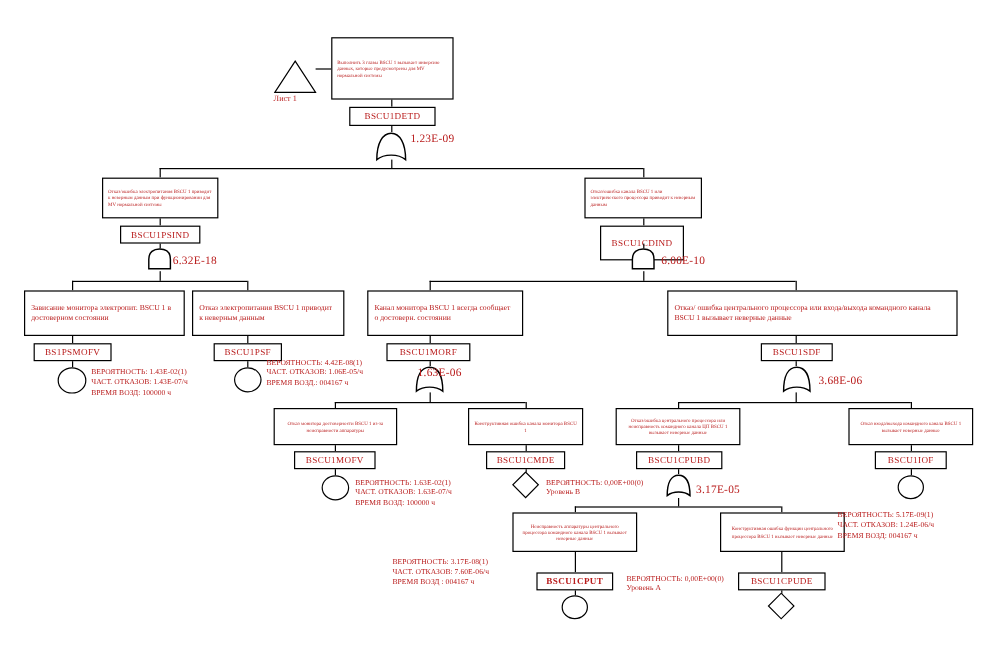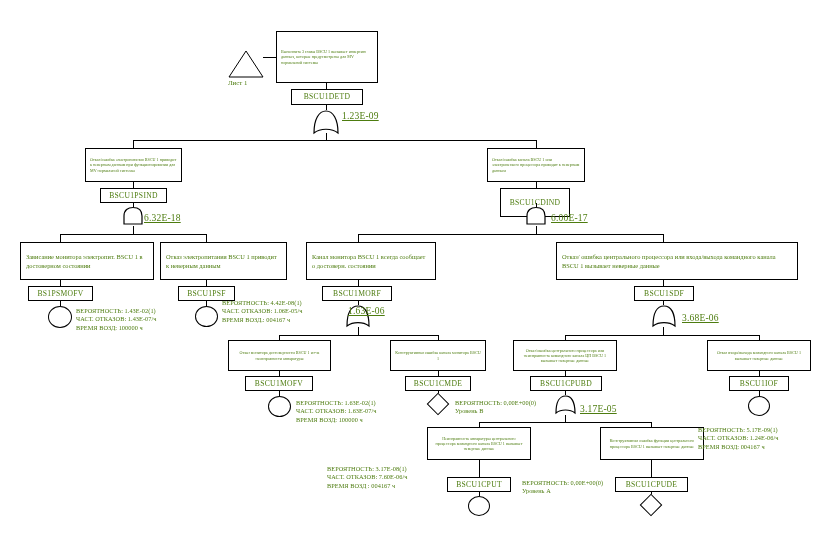--- a/index.html
+++ b/index.html
@@ -6,21 +6,21 @@
     margin: 0;
     padding: 0;
     background: #ffffff;
   }
   #canvas {
     position: relative;
     width: 823px;
     height: 538px;
     background: #ffffff;
     font-family: "Liberation Serif", "DejaVu Serif", serif;
-    color: #4d7c0f;
+    color: #b91c1c;
     overflow: hidden;
   }
   
   .box {
     position: absolute;
     box-sizing: border-box;
     border: 1px solid #000000;
     background: #ffffff;
     display: flex;
     align-items: center;
@@ -80,21 +80,21 @@
     transform: rotate(45deg);
   }
   
   .tri { position: absolute; }
   
   .txt {
     position: absolute;
     white-space: pre;
     line-height: 1.32;
   }
-  .gateval { font-size: 9.5px; letter-spacing: 0.2px; text-decoration: underline; }
+  .gateval { font-size: 9.5px; letter-spacing: 0.2px; }
   .probtext { font-size: 6.3px; letter-spacing: 0.05px; }
   .sheet { font-size: 6.8px; }
 </style>
 </head>
 <body>
 
 <div id="canvas">
 
   <div class="tri" style="left:228px; top:50px;">
     <svg width="36" height="28" viewBox="0 0 36 28">
@@ -158,21 +158,21 @@
 
   <div class="box desc" style="left:487px; top:148px; width:98px; height:34px;">Отказ/ошибка канала BSCU 1 или электрического процессора приводит к неверным данным</div>
   <div class="vline" style="left:536px; top:182px; height:6px;"></div>
   <div class="box idbox" style="left:500px; top:188px; width:70px; height:29px;">BSCU1CDIND</div>
   <div class="vline" style="left:536px; top:203px; height:4px;"></div>
   <div class="gate" style="left:525px; top:206px;">
     <svg width="22" height="20" viewBox="0 0 22 20">
       <path d="M2 18 L2 10 C2 4 6 1.5 11 1.5 C16 1.5 20 4 20 10 L20 18 Z" fill="#ffffff" stroke="#000000" stroke-width="1.2"></path>
     </svg>
   </div>
-  <div class="txt gateval" style="left:551px; top:212px;">6.00E-17</div>
+  <div class="txt gateval" style="left:551px; top:212px;">6.00E-10</div>
 
   <div class="vline" style="left:536px; top:226px; height:8px;"></div>
   <div class="hline" style="left:358px; top:234px; width:305px;"></div>
   <div class="vline" style="left:358px; top:234px; height:8px;"></div>
   <div class="vline" style="left:663px; top:234px; height:8px;"></div>
 
   <div class="box desc-lg" style="left:306px; top:242px; width:130px; height:38px;">Канал монитора BSCU 1 всегда сообщает о достоверн. состоянии</div>
   <div class="vline" style="left:358px; top:280px; height:6px;"></div>
   <div class="box idbox" style="left:322px; top:286px; width:70px; height:15px;">BSCU1MORF</div>
   <div class="vline" style="left:358px; top:301px; height:4px;"></div>
@@ -232,21 +232,21 @@
   </div>
   <div class="txt gateval" style="left:580px; top:403px;">3.17E-05</div>
 
   <div class="vline" style="left:565px; top:415px; height:7px;"></div>
   <div class="hline" style="left:479px; top:422px; width:172px;"></div>
   <div class="vline" style="left:479px; top:422px; height:5px;"></div>
   <div class="vline" style="left:651px; top:422px; height:5px;"></div>
 
   <div class="box desc center" style="left:427px; top:427px; width:104px; height:33px;">Неисправность аппаратуры центрального процессора командного канала BSCU 1 вызывает неверные данные</div>
   <div class="vline" style="left:479px; top:460px; height:17px;"></div>
-  <div class="box idbox" style="left:447px; top:477px; width:64px; height:15px;">BSCU1CPUT</div>
+  <div class="box idbox" style="left:447px; top:477px; width:64px; height:15px;font-weight:bold;">BSCU1CPUT</div>
   <div class="vline" style="left:479px; top:492px; height:4px;"></div>
   <div class="circ" style="left:468px; top:496px; width:22px; height:20px;"></div>
   <div class="txt probtext" style="left:327px; top:465px;"><span>ВЕРОЯТНОСТЬ: 3.17E-08(1)</span>
 <span>ЧАСТ. ОТКАЗОВ: 7.60E-06/ч</span>
 <span>ВРЕМЯ ВОЗД : 004167 ч</span></div>
 
   <div class="box desc center" style="left:600px; top:427px; width:104px; height:33px;">Конструктивная ошибка функции центрального процессора BSCU 1 вызывает неверные данные</div>
   <div class="vline" style="left:651px; top:460px; height:17px;"></div>
   <div class="box idbox" style="left:615px; top:477px; width:73px; height:15px;">BSCU1CPUDE</div>
   <div class="vline" style="left:651px; top:492px; height:4px;"></div>

